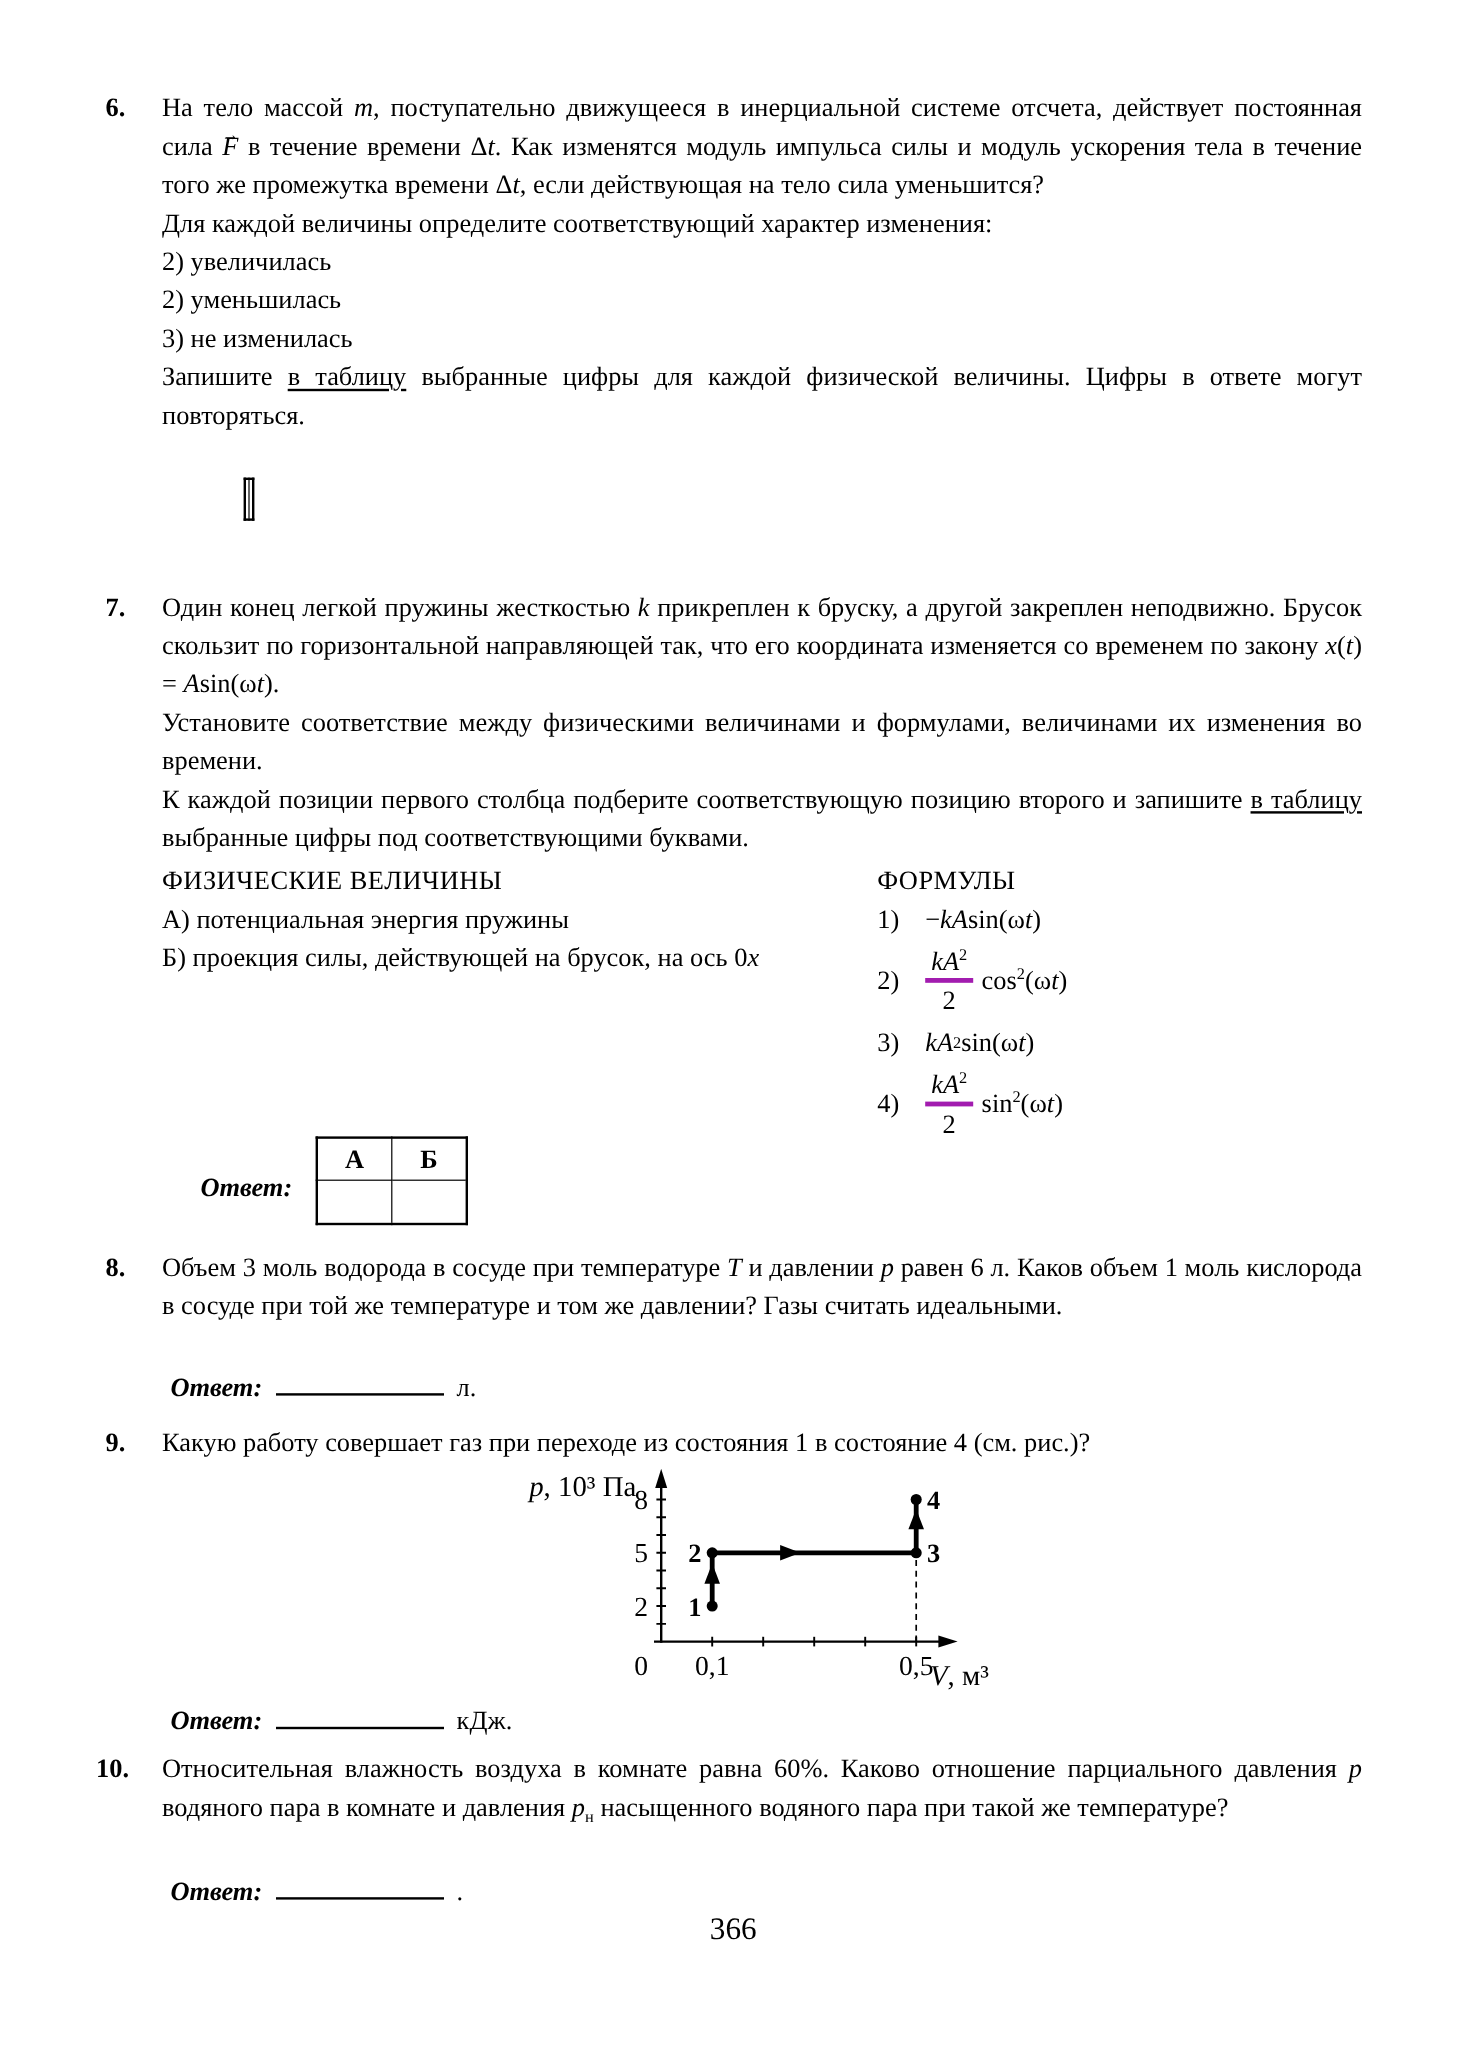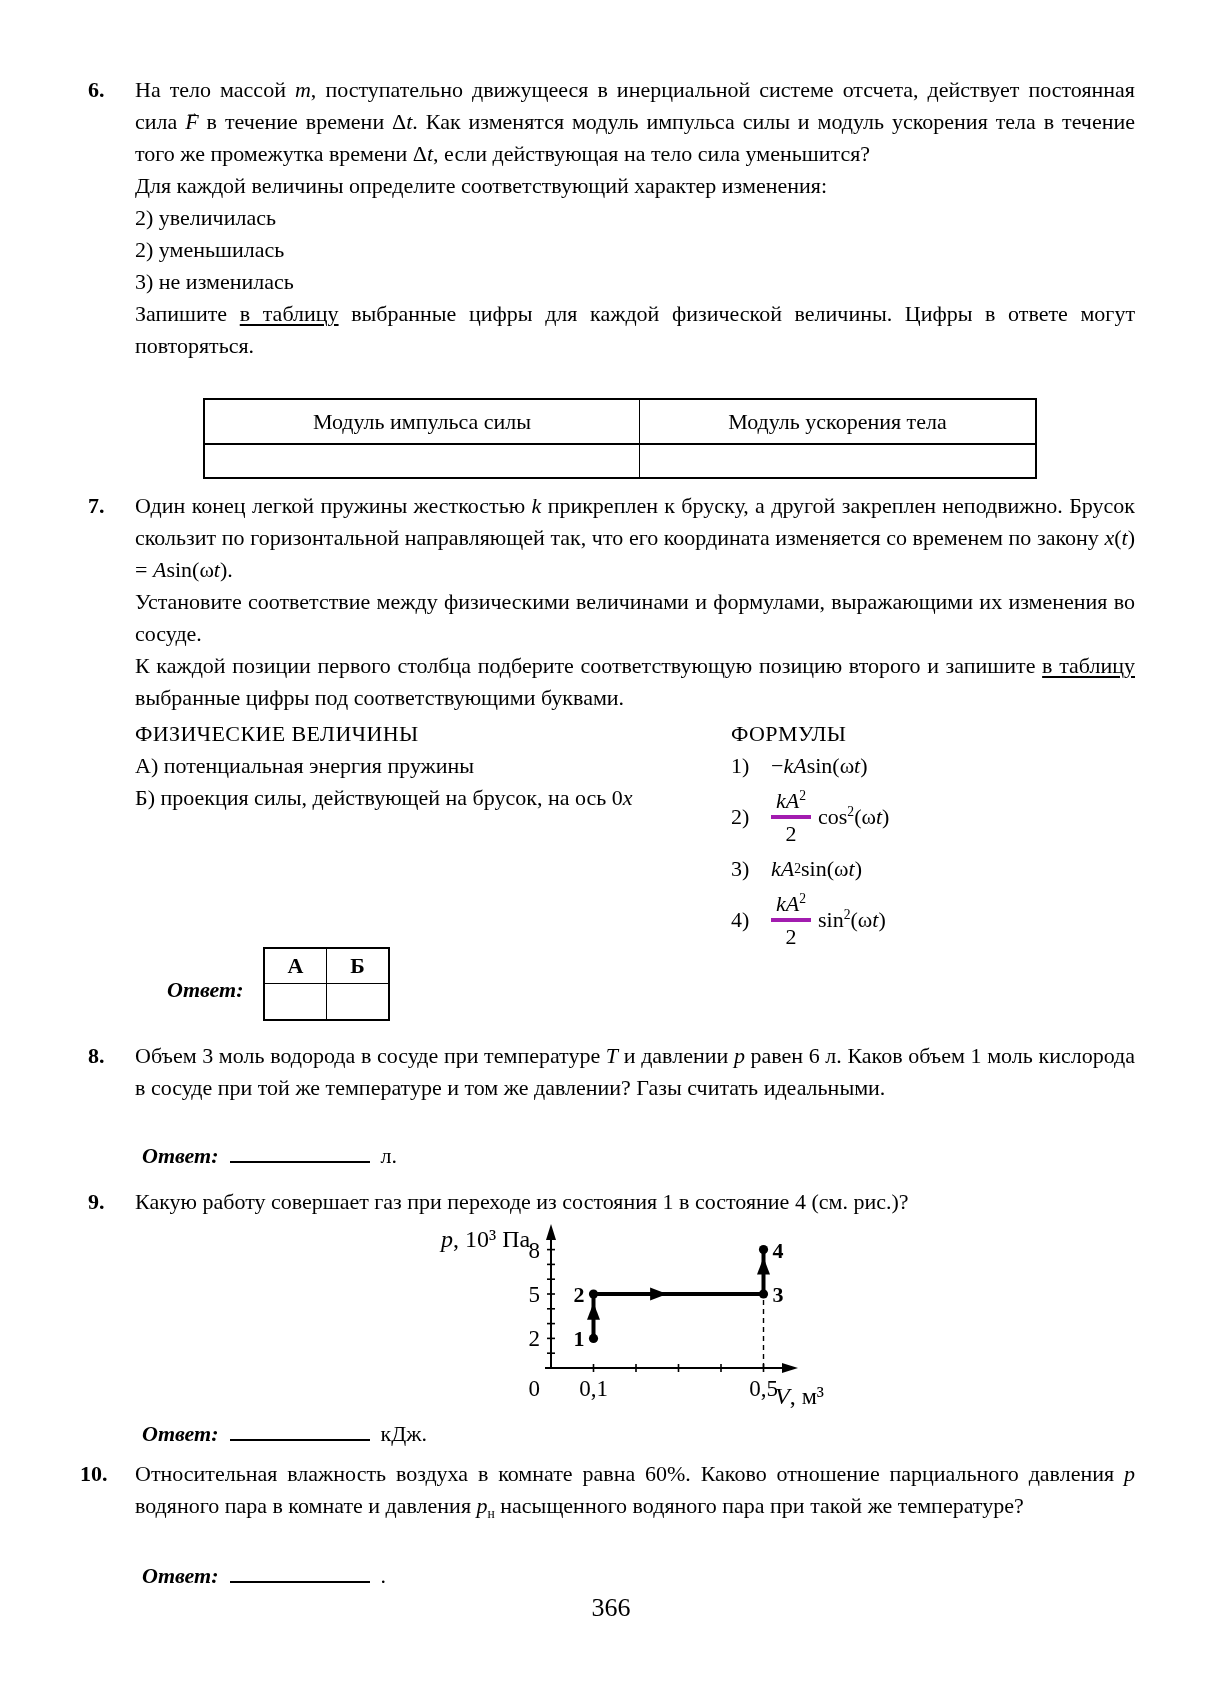--- a/index.html
+++ b/index.html
@@ -47,35 +47,31 @@
     <div>Для каждой величины определите соответствующий характер изменения:</div>
     <div>2) увеличилась</div>
     <div>2) уменьшилась</div>
     <div>3) не изменилась</div>
     <div class="jtext">Запишите <u>в таблицу</u> выбранные цифры для каждой физической величины. Цифры в ответе могут повторяться.</div>
   </div>
   <div class="abs" style="left:203px;top:398px">
     <table class="t6">
       <tbody>
         <tr>
-          <th style="width:432px">Модуль импульса силы</th>
-          <th style="width:393px">Модуль ускорения тела</th>
-        </tr>
-        <tr>
           <td></td>
           <td></td>
         </tr>
       </tbody>
     </table>
   </div>
 
   <div class="abs pnum" style="left:88px;top:490px">7.</div>
   <div class="abs" style="left:135px;top:490px;width:1000px">
     <div class="jtext">Один конец легкой пружины жесткостью <i>k</i> прикреплен к бруску, а другой закреплен неподвижно. Брусок скользит по горизонтальной направляющей так, что его координата изменяется со временем по закону <i>x</i>(<i>t</i>) = <i>A</i>sin(ω<i>t</i>).</div>
-    <div class="jtext">Установите соответствие между физическими величинами и формулами, выражающими их изменения во сосуде.</div>
+    <div class="jtext">Установите соответствие между физическими величинами и формулами, величинами их изменения во времени.</div>
     <div class="jtext">К каждой позиции первого столбца подберите соответствующую позицию второго и запишите <u>в таблицу</u> выбранные цифры под соответствующими буквами.</div>
   </div>
   <div class="abs" style="left:135px;top:718px;width:515px">
     <div class="coltitle">ФИЗИЧЕСКИЕ ВЕЛИЧИНЫ</div>
     <div class="qitem">А) потенциальная энергия пружины</div>
     <div class="qitem">Б) проекция силы, действующей на брусок, на ось 0<i>x</i></div>
   </div>
   <div class="abs" style="left:731px;top:718px;width:360px">
     <div class="coltitle" style="margin-bottom:0">ФОРМУЛЫ</div>
     <div class="frow">

